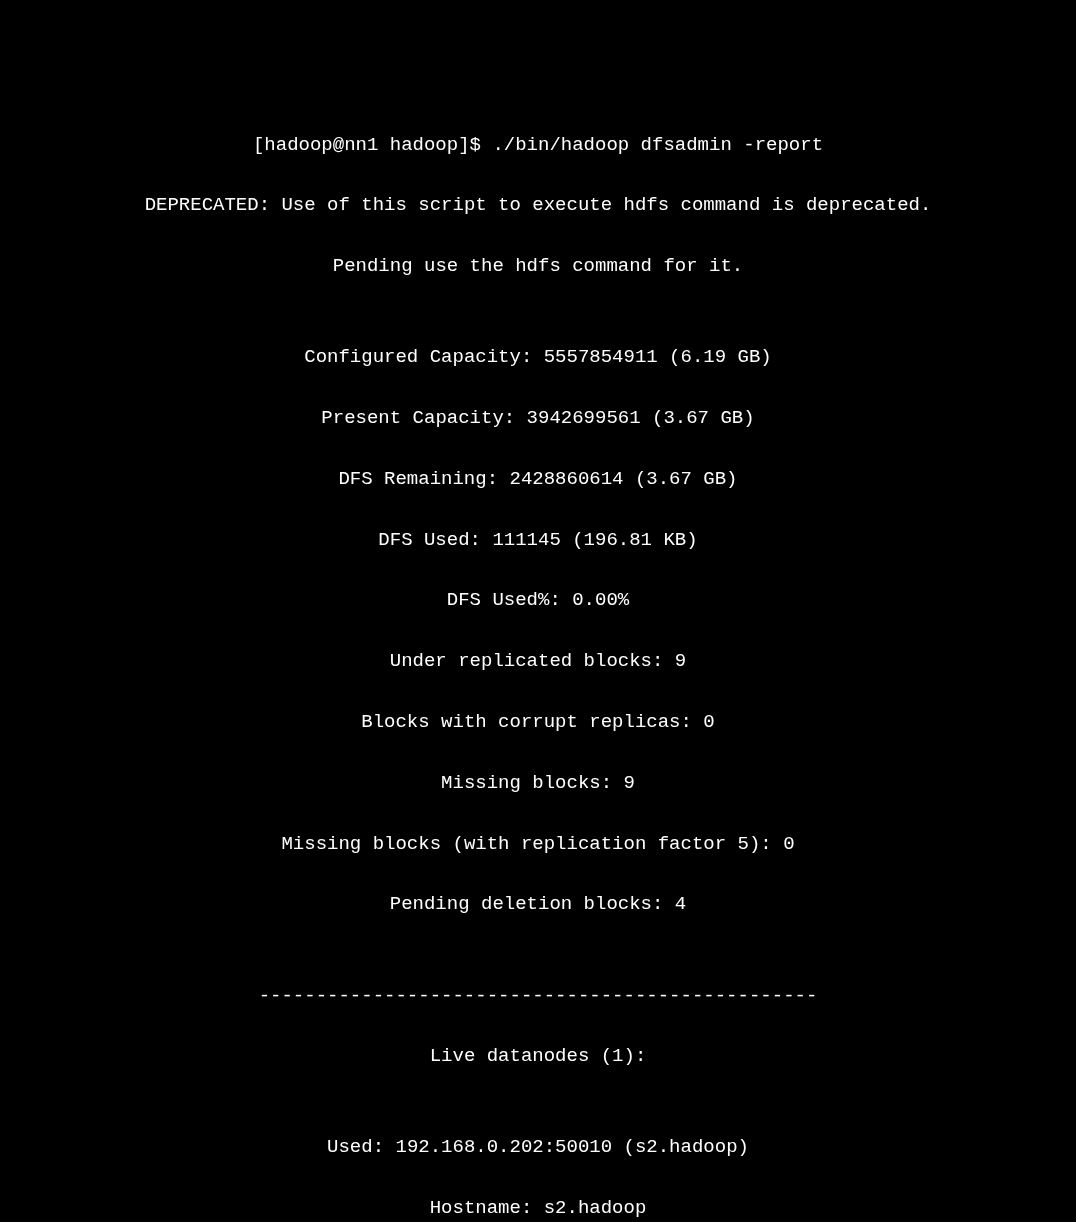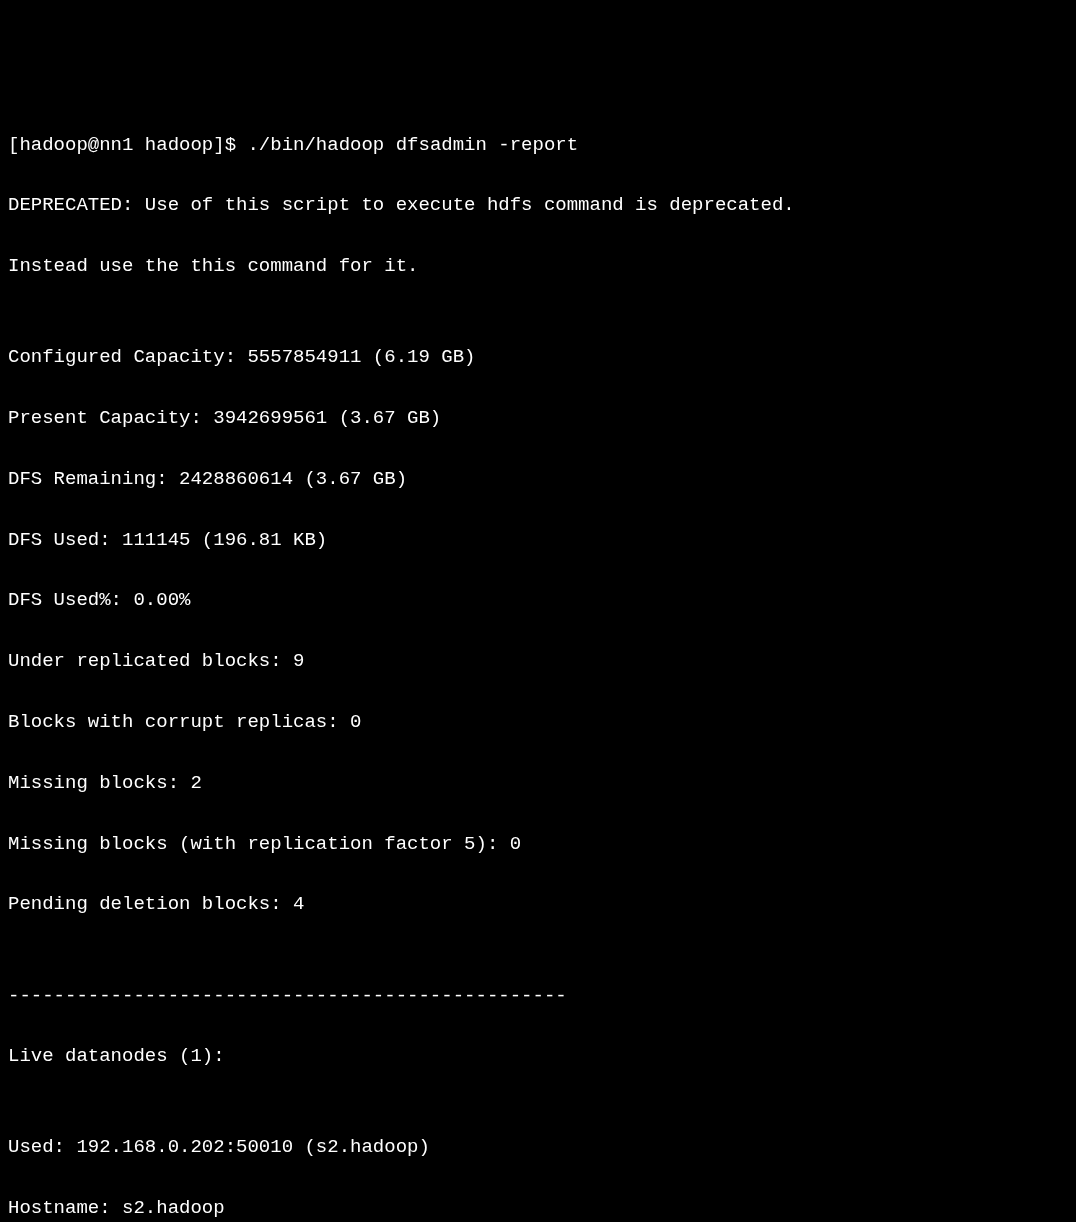--- a/index.html
+++ b/index.html
@@ -14,39 +14,40 @@
       font-size: 19px;
       line-height: 1.6;
       padding: 8px;
       width: 1076px;
       height: 1222px;
       white-space: pre;
       overflow: hidden;
     }
     .terminal-line {
       display: block;
+      text-align: center;
     }
   </style>
 </head>
 <body>
 
 
 
 <span class="terminal-line"><span>[hadoop@nn1 hadoop]$ </span><span>./bin/hadoop dfsadmin -report</span></span>
 <span class="terminal-line">DEPRECATED: Use of this script to execute hdfs command is deprecated.</span>
-<span class="terminal-line">Instead use the this command for it.</span>
+<span class="terminal-line">Pending use the hdfs command for it.</span>
 <span class="terminal-line"></span>
 <span class="terminal-line">Configured Capacity: 5557854911 (6.19 GB)</span>
 <span class="terminal-line">Present Capacity: 3942699561 (3.67 GB)</span>
 <span class="terminal-line">DFS Remaining: 2428860614 (3.67 GB)</span>
 <span class="terminal-line">DFS Used: 111145 (196.81 KB)</span>
 <span class="terminal-line">DFS Used%: 0.00%</span>
 <span class="terminal-line">Under replicated blocks: 9</span>
 <span class="terminal-line">Blocks with corrupt replicas: 0</span>
-<span class="terminal-line">Missing blocks: 2</span>
+<span class="terminal-line">Missing blocks: 9</span>
 <span class="terminal-line">Missing blocks (with replication factor 5): 0</span>
 <span class="terminal-line">Pending deletion blocks: 4</span>
 <span class="terminal-line"></span>
 <span class="terminal-line">-------------------------------------------------</span>
 <span class="terminal-line">Live datanodes (1):</span>
 <span class="terminal-line"></span>
 <span class="terminal-line">Used: 192.168.0.202:50010 (s2.hadoop)</span>
 <span class="terminal-line">Hostname: s2.hadoop</span>
 
 

